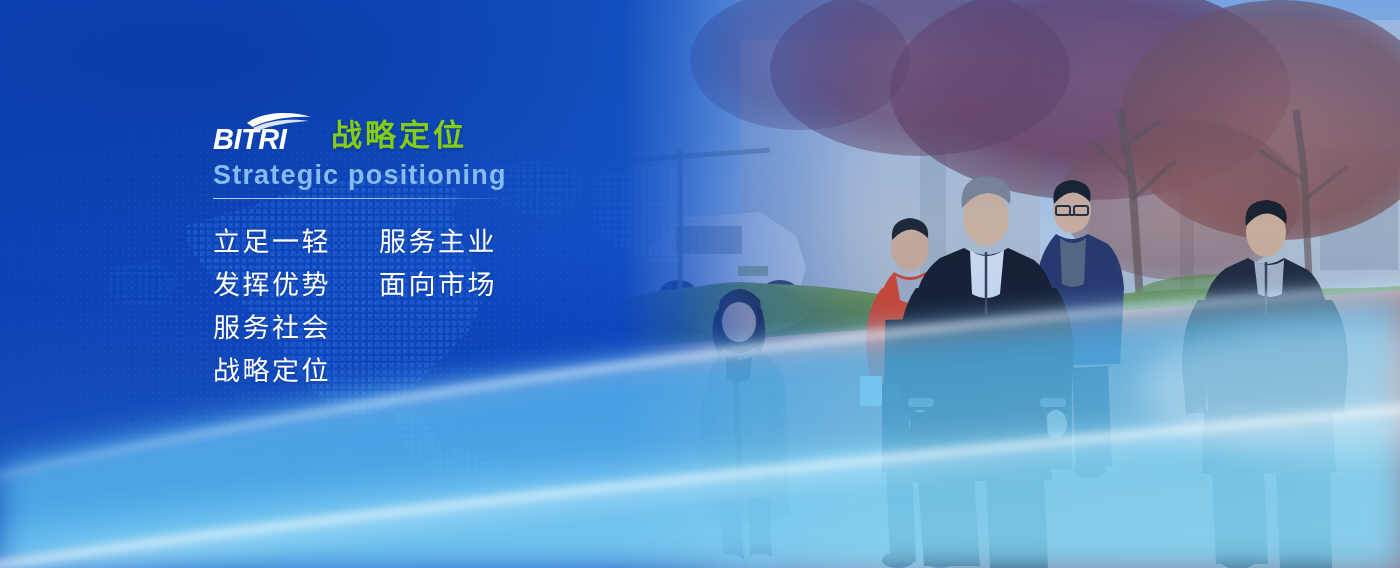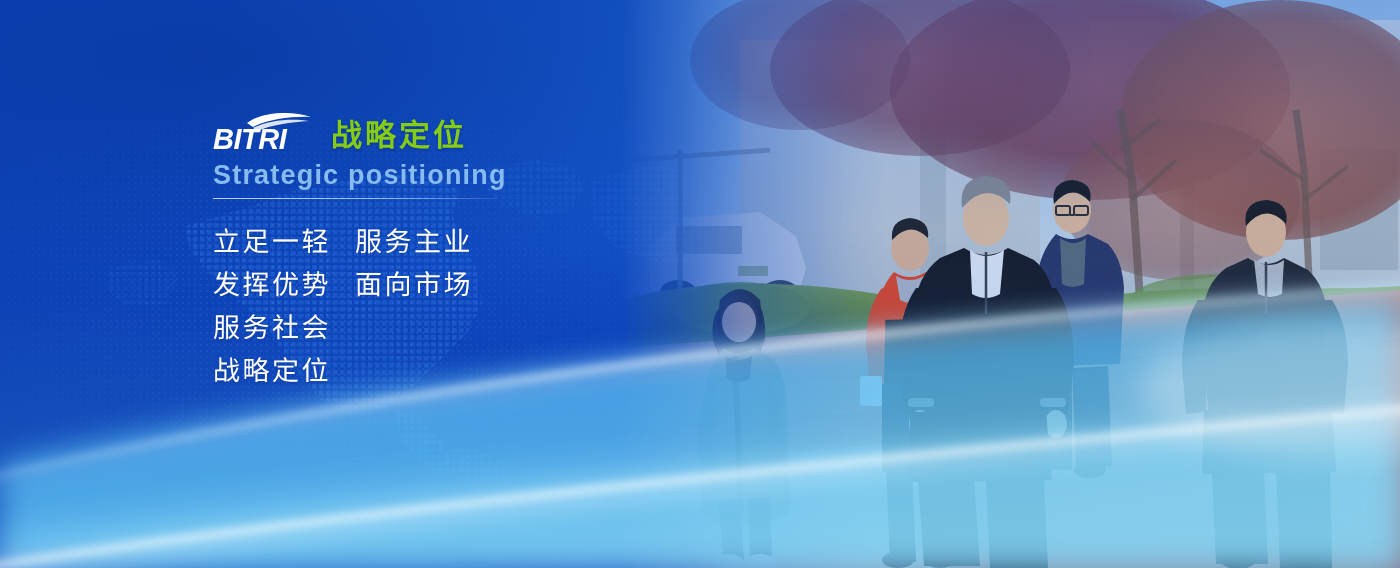--- a/index.html
+++ b/index.html
@@ -135,21 +135,21 @@
     width: 284px;
     height: 1px;
     background: linear-gradient(to right, rgba(190,220,250,0.95) 0%, rgba(190,220,250,0.75) 62%, rgba(190,220,250,0.12) 100%);
   }
 
   .slogans {
     margin-top: 22px;
   }
   .slogan-line {
     display: flex;
-    gap: 18px;
+    gap: 42px;
     font-size: 27px;
     font-weight: 400;
     color: #ffffff;
     letter-spacing: 2.5px;
     line-height: 43px;
     white-space: nowrap;
     text-shadow: 0 1px 3px rgba(0,25,80,0.30);
   }
   .slogan-line .col { min-width: 124px; }
 </style>

